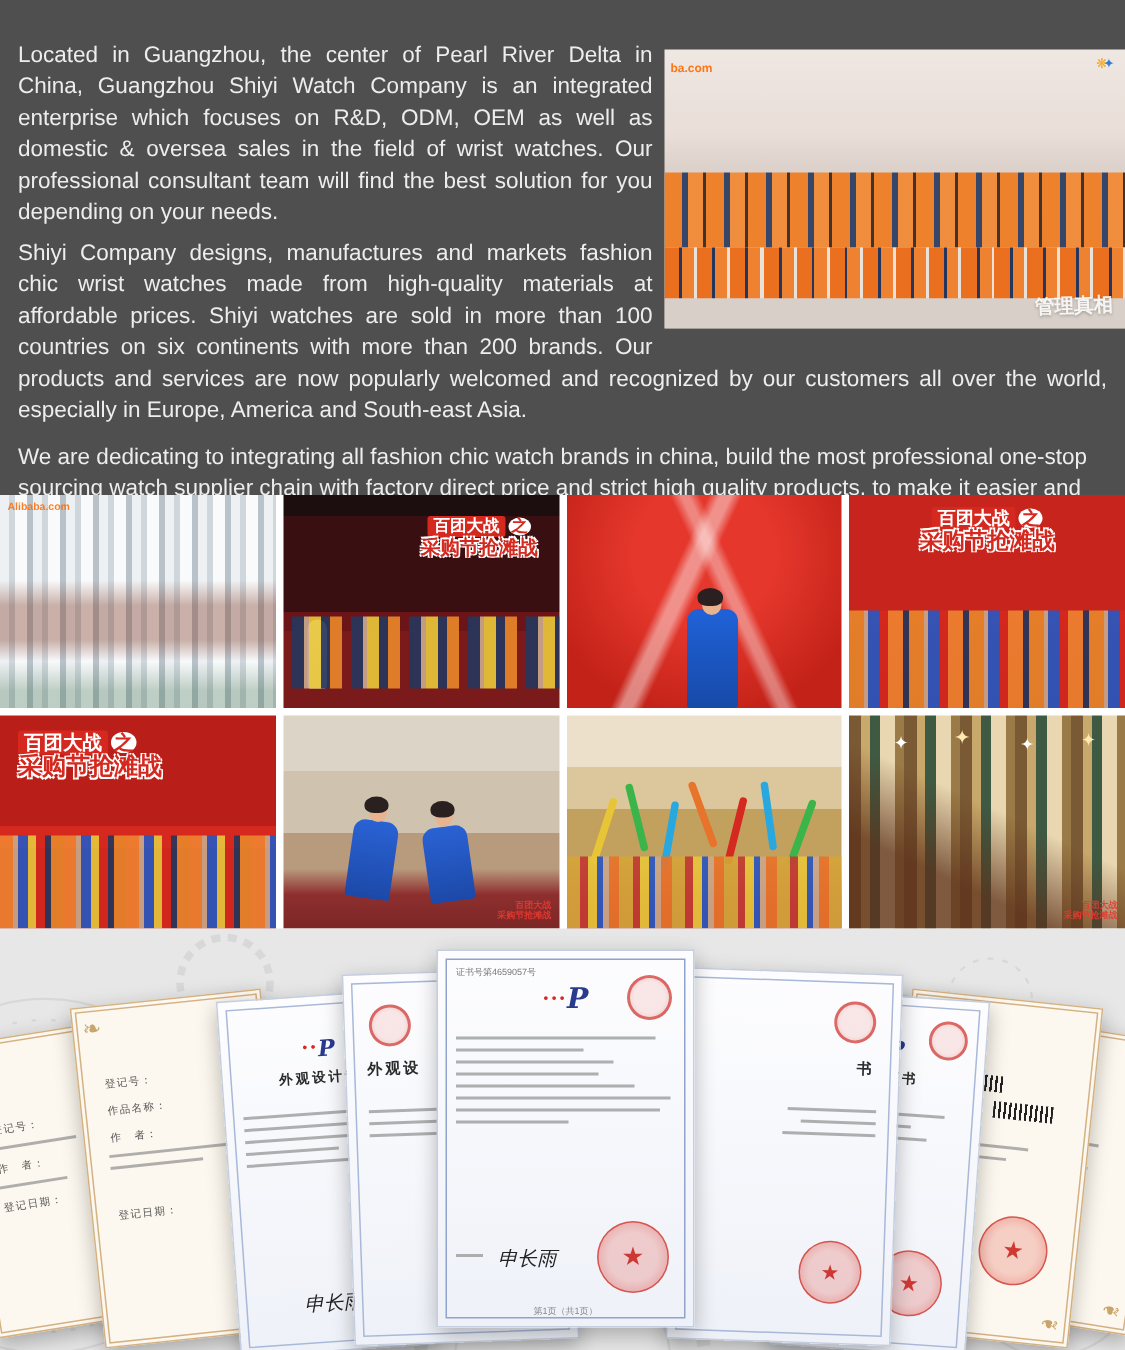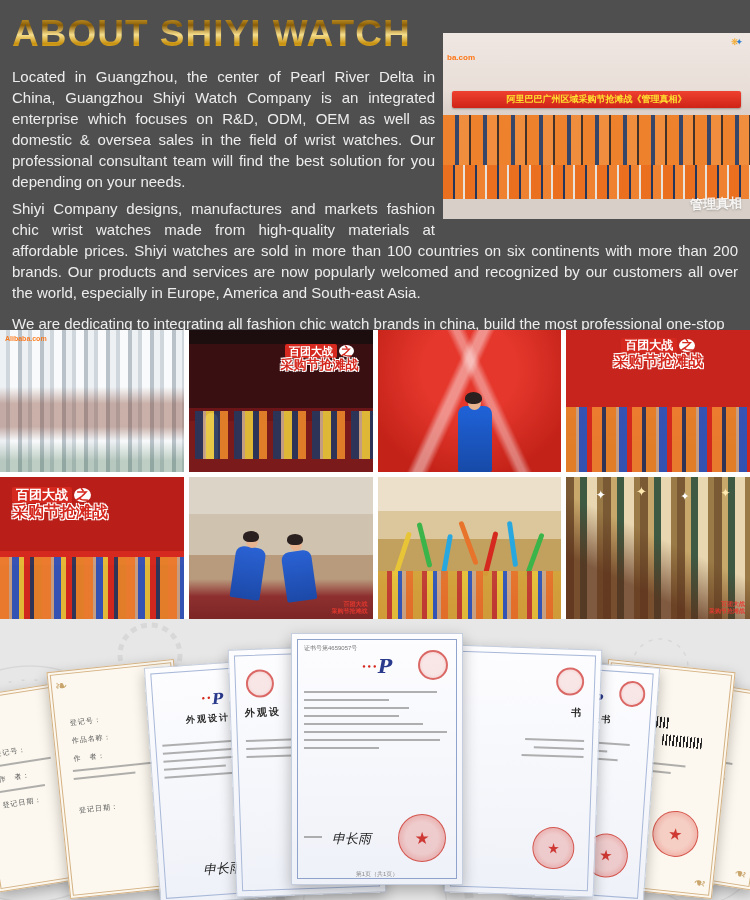--- a/index.html
+++ b/index.html
@@ -15,21 +15,21 @@
         overflow:hidden;}
   .hero .banner{position:absolute;top:31%;left:3%;right:3%;height:17px;line-height:17px;
         background:linear-gradient(180deg,#ee4130,#cf2317);color:#ffe12e;font-size:9px;
         font-weight:bold;text-align:center;white-space:nowrap;overflow:hidden;
         border-radius:2px;box-shadow:0 1px 2px rgba(0,0,0,.3);}
   .hero .crowd1{position:absolute;top:44%;left:0;right:0;height:27%;opacity:.95;
         background:repeating-linear-gradient(90deg,#ef7d24 0 12px,#2e3f63 12px 16px,#f08a36 16px 26px,#3a2a22 26px 28px);}
   .hero .crowd2{position:absolute;top:71%;left:0;right:0;height:18%;
         background:repeating-linear-gradient(90deg,#ea6f1e 0 10px,#24365c 10px 12px,#ef8230 12px 20px,#e9e2da 20px 22px);}
   .hero .floor{position:absolute;bottom:0;left:0;right:0;height:11%;background:#d8d0c8;}
-  .hero .brand{position:absolute;top:20px;left:4px;font-size:8px;font-weight:bold;color:#ff6a00;
+  .hero .brand{position:absolute;top:8px;left:4px;font-size:8px;font-weight:bold;color:#ff6a00;
         opacity:.9;}
   .hero .corner-logo{position:absolute;top:4px;right:6px;font-size:9px;letter-spacing:1px;}
   .hero .wm{position:absolute;bottom:6px;right:8px;font-size:13px;font-weight:bold;
         color:rgba(255,255,255,.88);font-family:"DejaVu Serif",serif;transform:rotate(-2deg);
         text-shadow:0 1px 2px rgba(0,0,0,.25);}
   h1.title{margin:0 12px 0 2px;font-size:37px;line-height:40px;font-weight:800;letter-spacing:1px;
         background:linear-gradient(180deg,#e8b83a 0%,#8a5d07 28%,#f7df8d 52%,#c9920f 74%,#e9c35a 100%);
         -webkit-background-clip:text;background-clip:text;color:transparent;}
   .top p{color:#ededed;font-size:15px;line-height:21px;margin:0 12px 0 2px;}
   .top p.j{text-align:justify;}
@@ -92,28 +92,26 @@
 
 <div class="page">
 
   <div class="top">
 
     <div class="hero" title="Company team group photo, staff in orange shirts seated under a red banner in a conference hall">
       <span class="brand">ba.com</span>
       <span class="corner-logo">
         <span style="color:#f5a623">❋</span><span style="color:#2f7fd0;margin-left:-4px">✦</span>
       </span>
-      <div class="banner">阿里巴巴广州区域采购节抢滩战《管理真相》</div>
       <div class="crowd1"></div>
       <div class="crowd2"></div>
       <div class="floor"></div>
       <span class="wm">管理真相</span>
     </div>
 
-    <h1 class="title">ABOUT SHIYI WATCH</h1>
     <p class="j" style="margin-top:12px">Located in Guangzhou, the center of Pearl River Delta in China, Guangzhou Shiyi Watch Company is an integrated enterprise which focuses on R&amp;D, ODM, OEM as well as domestic &amp; oversea sales in the field of wrist watches. Our professional consultant team will find the best solution for you depending on your needs.</p>
     <p class="j">Shiyi Company designs, manufactures and markets fashion chic wrist watches made from high-quality materials at affordable prices. Shiyi watches are sold in more than 100 countries on six continents with more than 200 brands. Our products and services are now popularly welcomed and recognized by our customers all over the world, especially in Europe, America and South-east Asia.</p>
     <p class="p3">We are dedicating to integrating all fashion chic watch brands in china, build the most professional one-stop sourcing watch supplier chain with factory direct price and strict high quality products, to make it easier and safer to do watch business worldwide.</p>
   </div>
 
   <div class="grid">
 
     <div class="ph" style="background:
            linear-gradient(180deg,rgba(255,255,255,0) 0 40%,rgba(125,55,35,.38) 52% 68%,rgba(255,255,255,0) 78%,rgba(55,105,70,.3) 92%),
            repeating-linear-gradient(90deg,#eef1f4 0 6px,#cfd6dc 6px 10px,#f8fafb 10px 18px,#b9c2c9 18px 22px);" title="Rows of tall crystal glass trophies">

